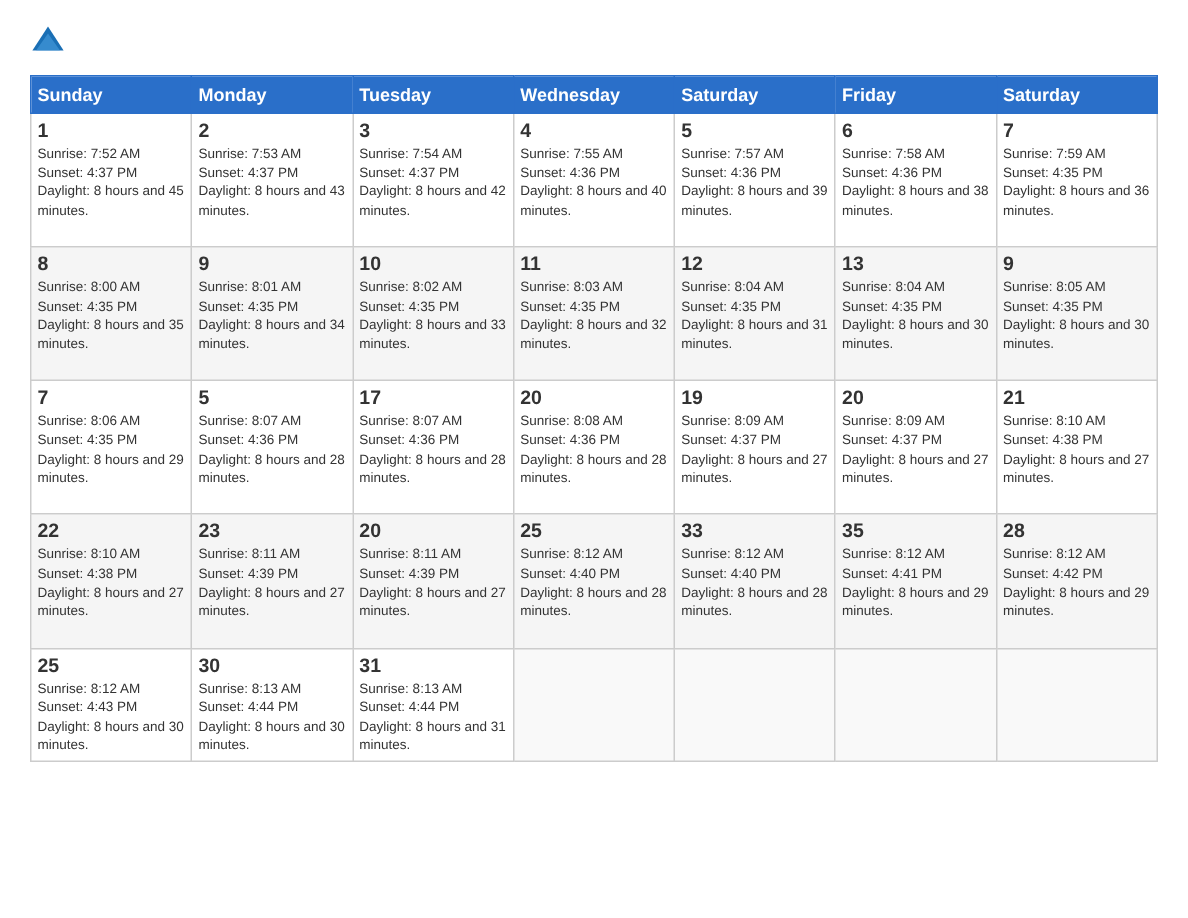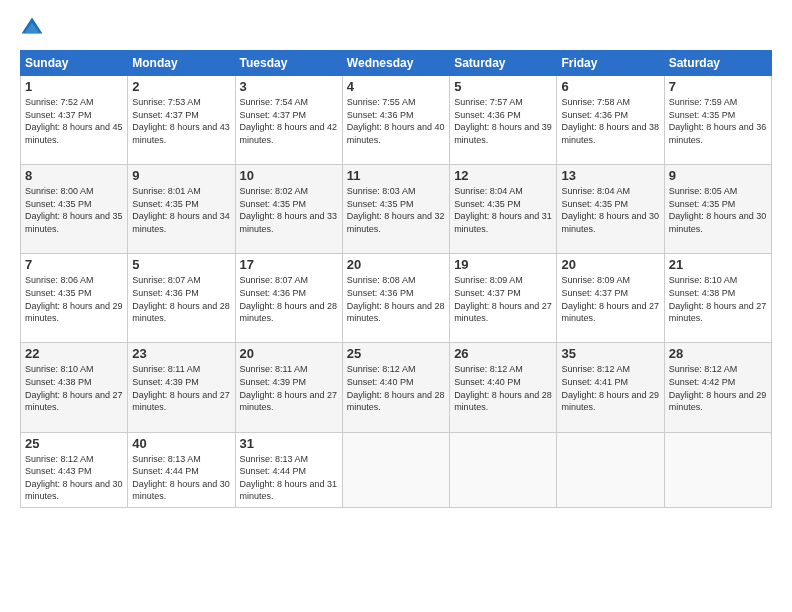--- a/index.html
+++ b/index.html
@@ -341,21 +341,21 @@
       </td>
           <td>
         <span class="day-num">25</span>
         <div class="day-info">
           Sunrise: 8:12 AM<br>
           Sunset: 4:40 PM<br>
           Daylight: 8 hours and 28 minutes.
         </div>
       </td>
           <td>
-        <span class="day-num">26</span>
+        <span class="day-num">33</span>
         <div class="day-info">
           Sunrise: 8:12 AM<br>
           Sunset: 4:40 PM<br>
           Daylight: 8 hours and 28 minutes.
         </div>
       </td>
           <td>
         <span class="day-num">35</span>
         <div class="day-info">
           Sunrise: 8:12 AM<br>
@@ -375,21 +375,21 @@
         <tr>
           <td>
         <span class="day-num">25</span>
         <div class="day-info">
           Sunrise: 8:12 AM<br>
           Sunset: 4:43 PM<br>
           Daylight: 8 hours and 30 minutes.
         </div>
       </td>
           <td>
-        <span class="day-num">40</span>
+        <span class="day-num">30</span>
         <div class="day-info">
           Sunrise: 8:13 AM<br>
           Sunset: 4:44 PM<br>
           Daylight: 8 hours and 30 minutes.
         </div>
       </td>
           <td>
         <span class="day-num">31</span>
         <div class="day-info">
           Sunrise: 8:13 AM<br>

